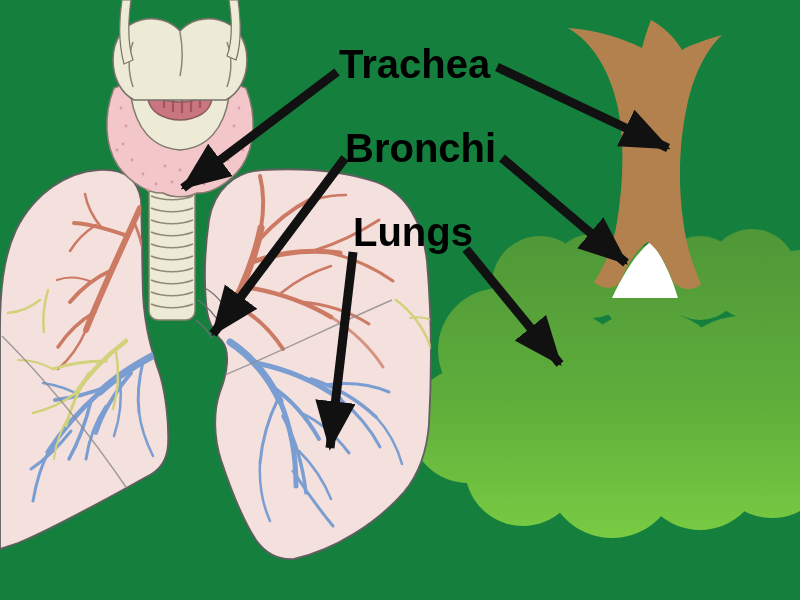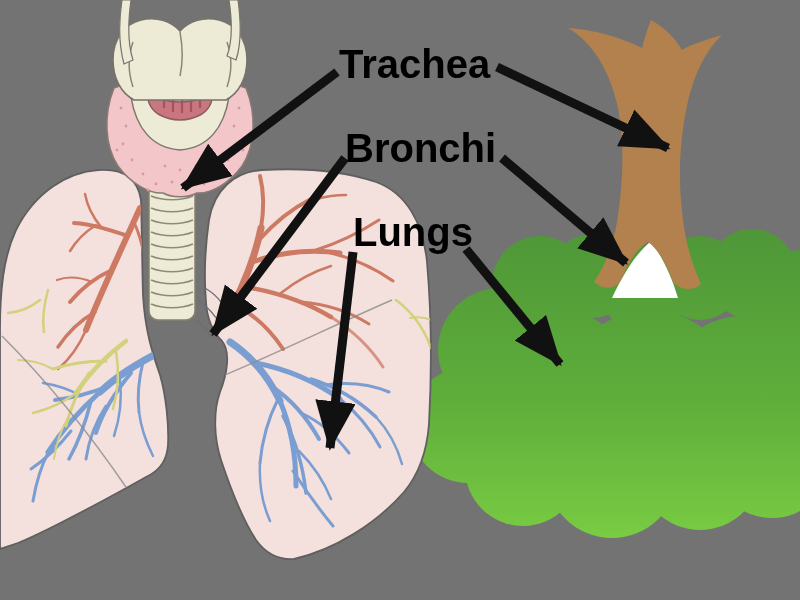--- a/index.html
+++ b/index.html
@@ -1,16 +1,16 @@
 <!DOCTYPE html>
 <html><head>
 <meta charset="utf-8">
 <style>
   html,body{margin:0;padding:0;background:#ffffff;}
-  .stage{position:relative;width:800px;height:600px;background:#737373;overflow:hidden;
+  .stage{position:relative;width:800px;height:600px;background:#15803d;overflow:hidden;
          font-family:"Liberation Sans", sans-serif;}
   svg{display:block;}
   text.diagram-label{font-family:"Liberation Sans", sans-serif;font-weight:bold;font-size:40px;}
 </style>
 </head>
 <body>
 
 <div class="stage">
 <svg width="800" height="600" viewBox="0 0 800 600" xmlns="http://www.w3.org/2000/svg">
 

